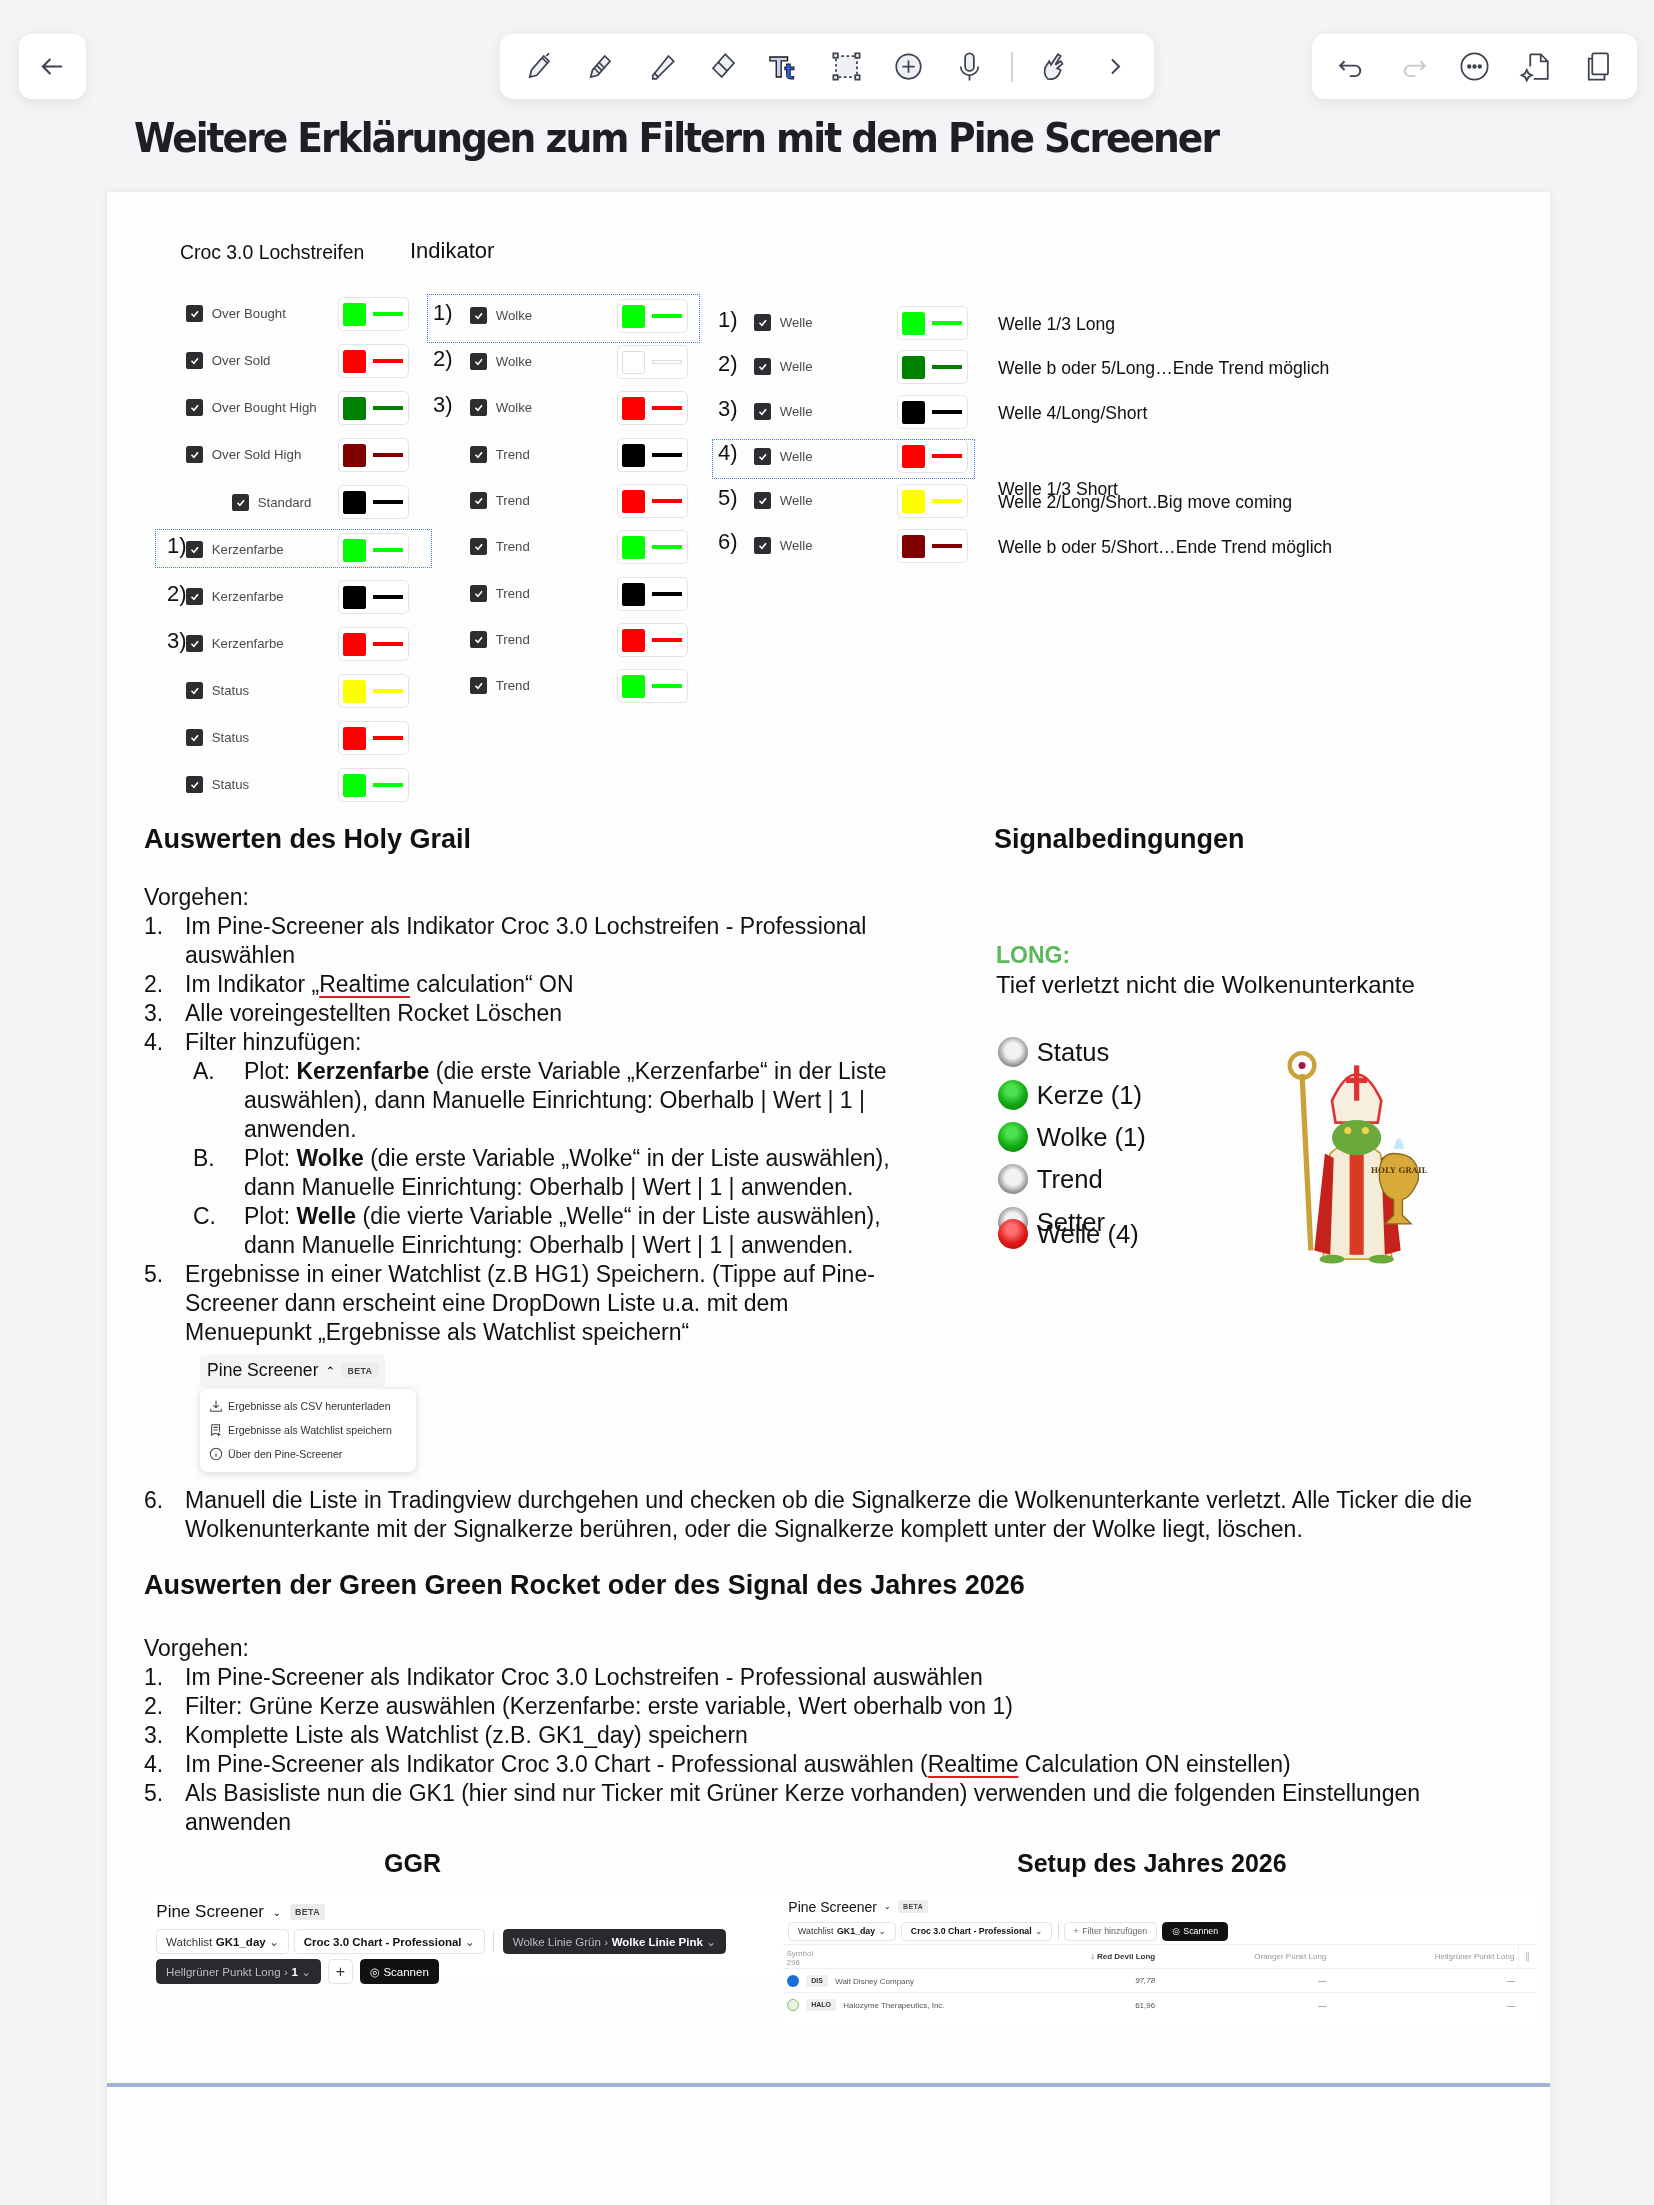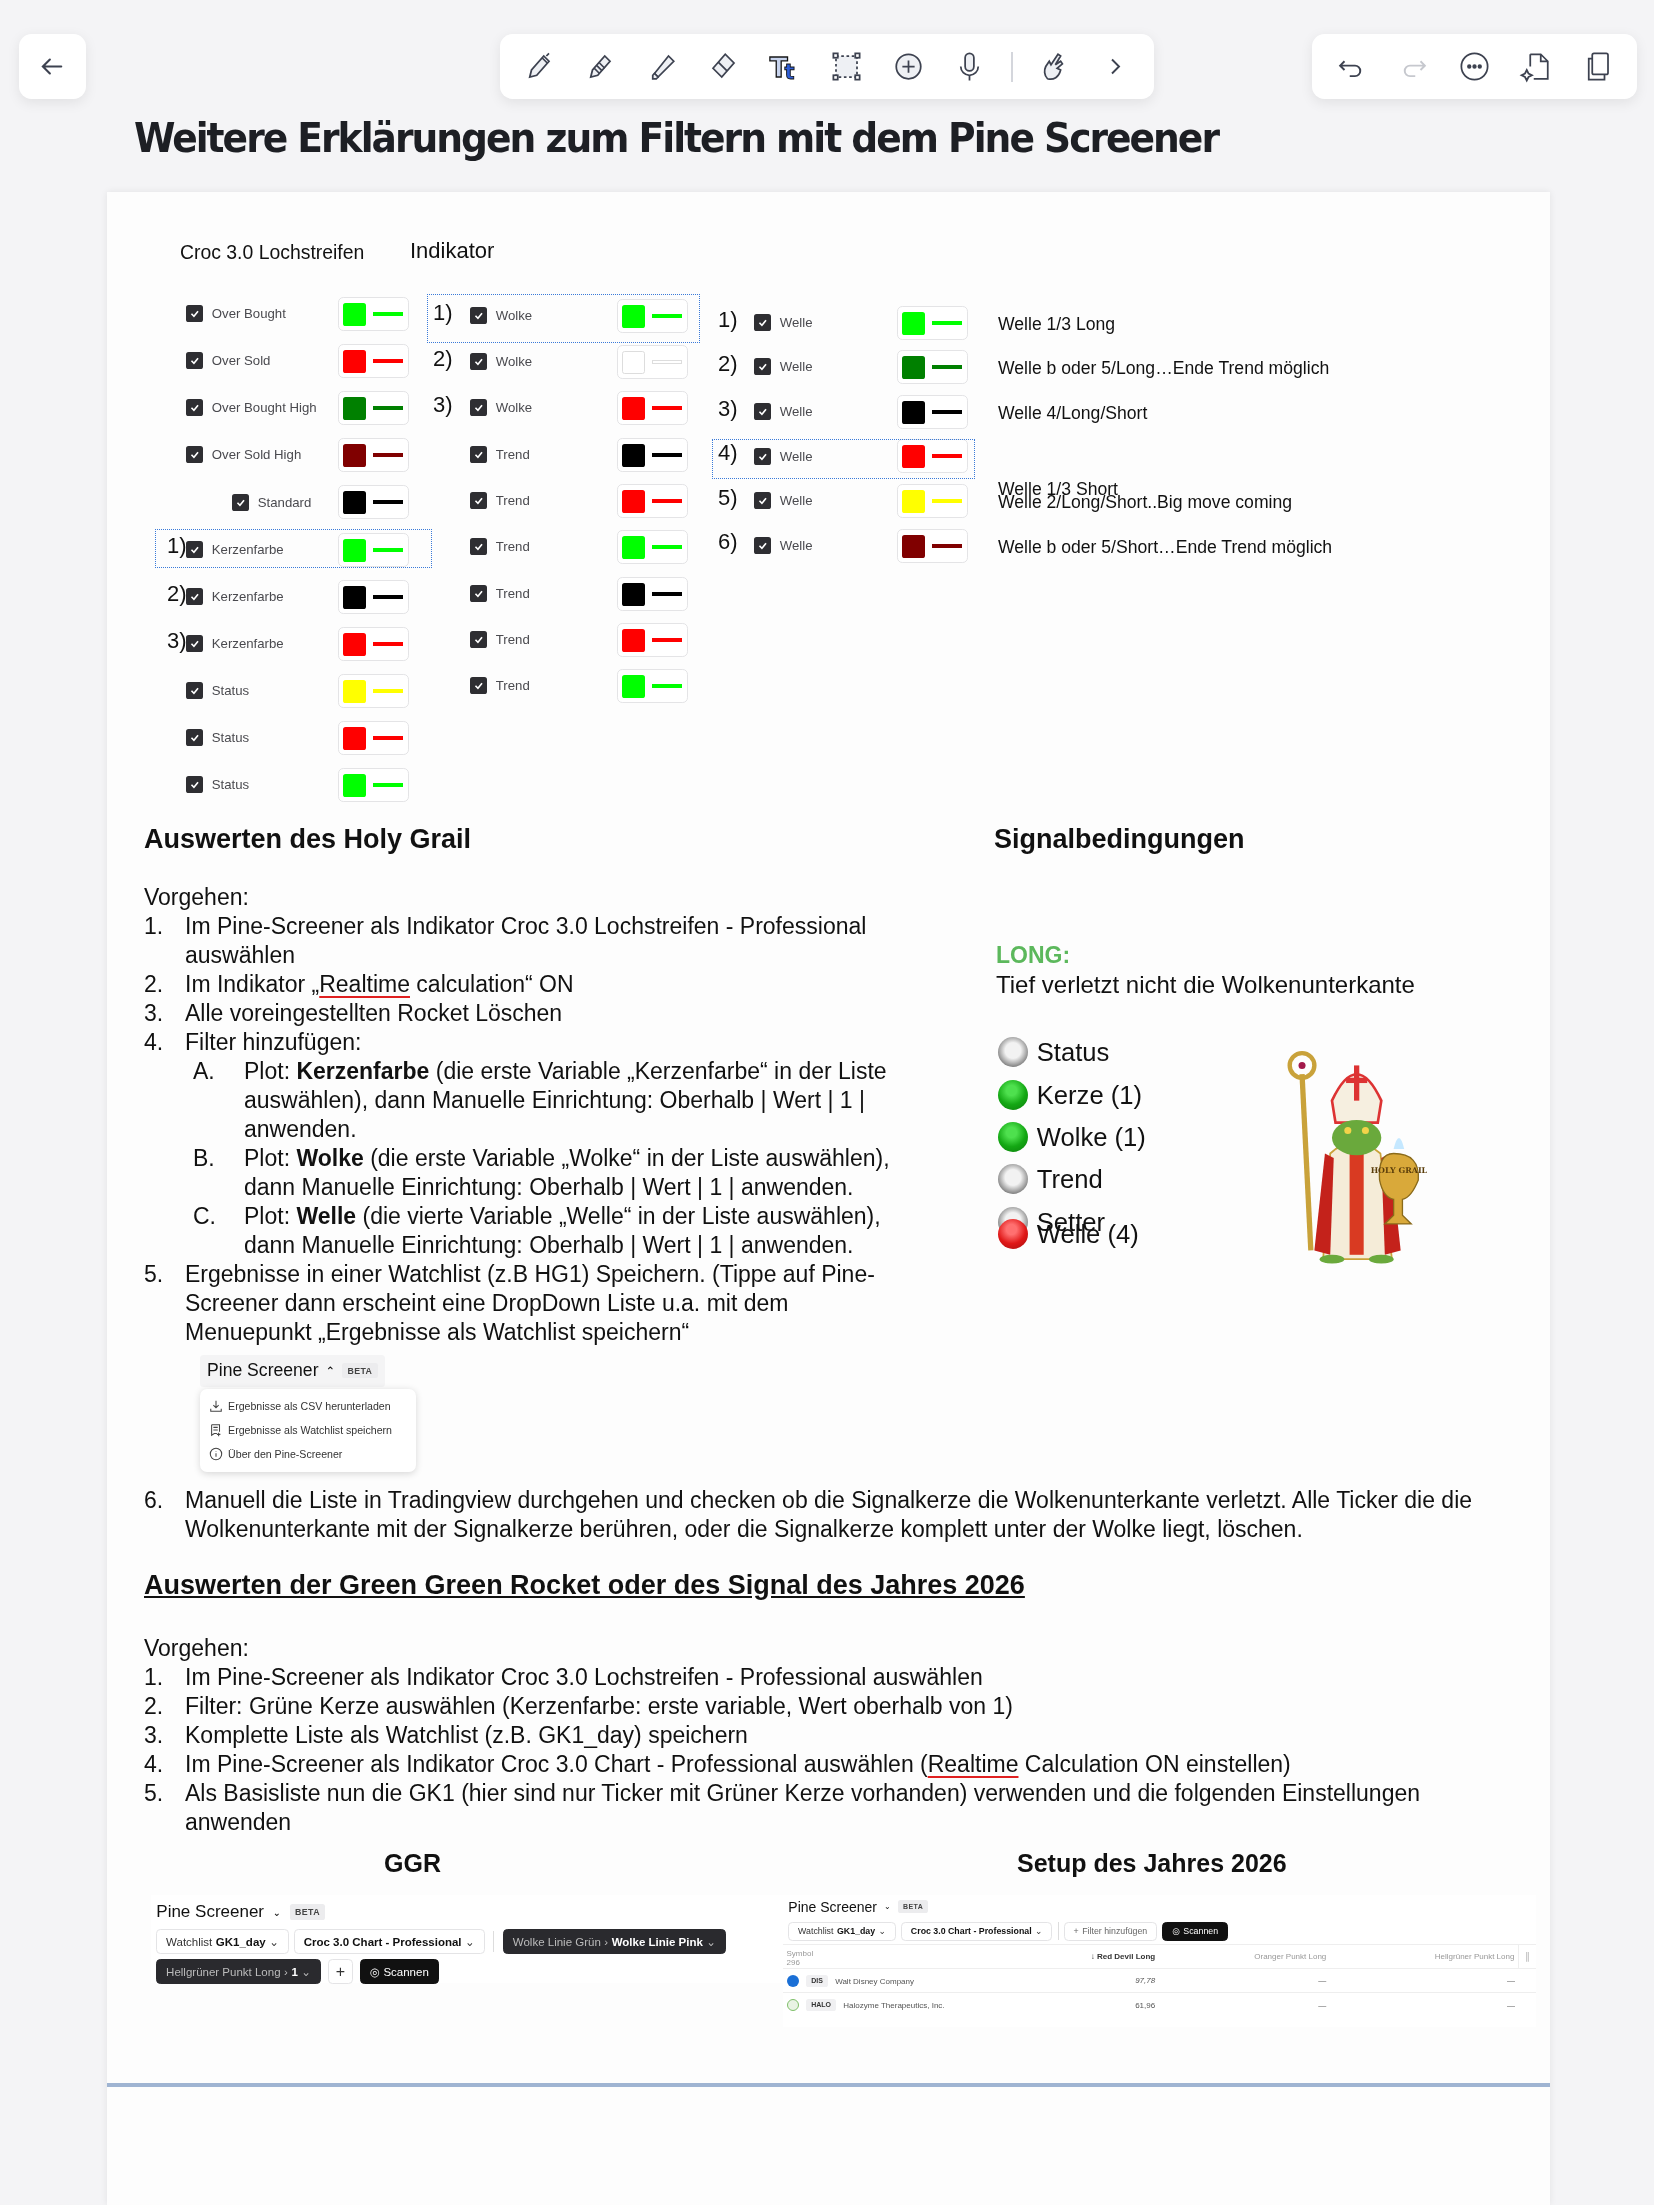--- a/index.html
+++ b/index.html
@@ -634,21 +634,21 @@
     <ellipse cx="98" cy="112" rx="28" ry="20" fill="#6aa93c"></ellipse>
     <circle cx="88" cy="104" r="4" fill="#f3d34a"></circle>
       <circle cx="108" cy="104" r="4" fill="#f3d34a"></circle>
     <path d="M140 130 Q170 130 168 160 Q160 180 150 182 L150 200 L160 210 L130 210 L140 200 L140 182 Q128 180 124 160 Q122 130 140 130 Z" fill="#d9a93a" stroke="#8a6a1a" stroke-width="1.5"></path>
     <path d="M140 125 Q146 100 152 125" fill="#bfe6ff" opacity="0.9"></path>
     <text x="146" y="152" text-anchor="middle" font-family="DejaVu Serif" font-size="9" font-weight="bold" fill="#5a3d0a">HOLY GRAIL</text>
     <ellipse cx="70" cy="250" rx="14" ry="5" fill="#6aa93c"></ellipse>
       <ellipse cx="126" cy="250" rx="14" ry="5" fill="#6aa93c"></ellipse>
   </svg>
 
-  <div class="h2" style="left:37px;top:1378px;text-decoration:underline;">Auswerten der Green Green Rocket oder des Signal des Jahres 2026</div>
+  <div class="h2" style="left:37px;top:1378px;">Auswerten der Green Green Rocket oder des Signal des Jahres 2026</div>
   <div class="para" style="left:37px;top:1442px;width:1376px;">
     <div>Vorgehen:</div>
     <ol class="ol">
       <li><span class="n">1.</span><span>Im Pine-Screener als Indikator Croc 3.0 Lochstreifen - Professional auswählen</span></li>
       <li><span class="n">2.</span><span>Filter: Grüne Kerze auswählen (Kerzenfarbe: erste variable, Wert oberhalb von 1)</span></li>
       <li><span class="n">3.</span><span>Komplette Liste als Watchlist (z.B. GK1_day) speichern</span></li>
       <li><span class="n">4.</span><span>Im Pine-Screener als Indikator Croc 3.0 Chart - Professional auswählen (</span><span class="ul-red">Realtime</span><span> Calculation ON einstellen)</span></li>
       <li><span class="n">5.</span><span>Als Basisliste nun die GK1 (hier sind nur Ticker mit Grüner Kerze vorhanden) verwenden und die folgenden Einstellungen anwenden</span></li>
     </ol>
   </div>

